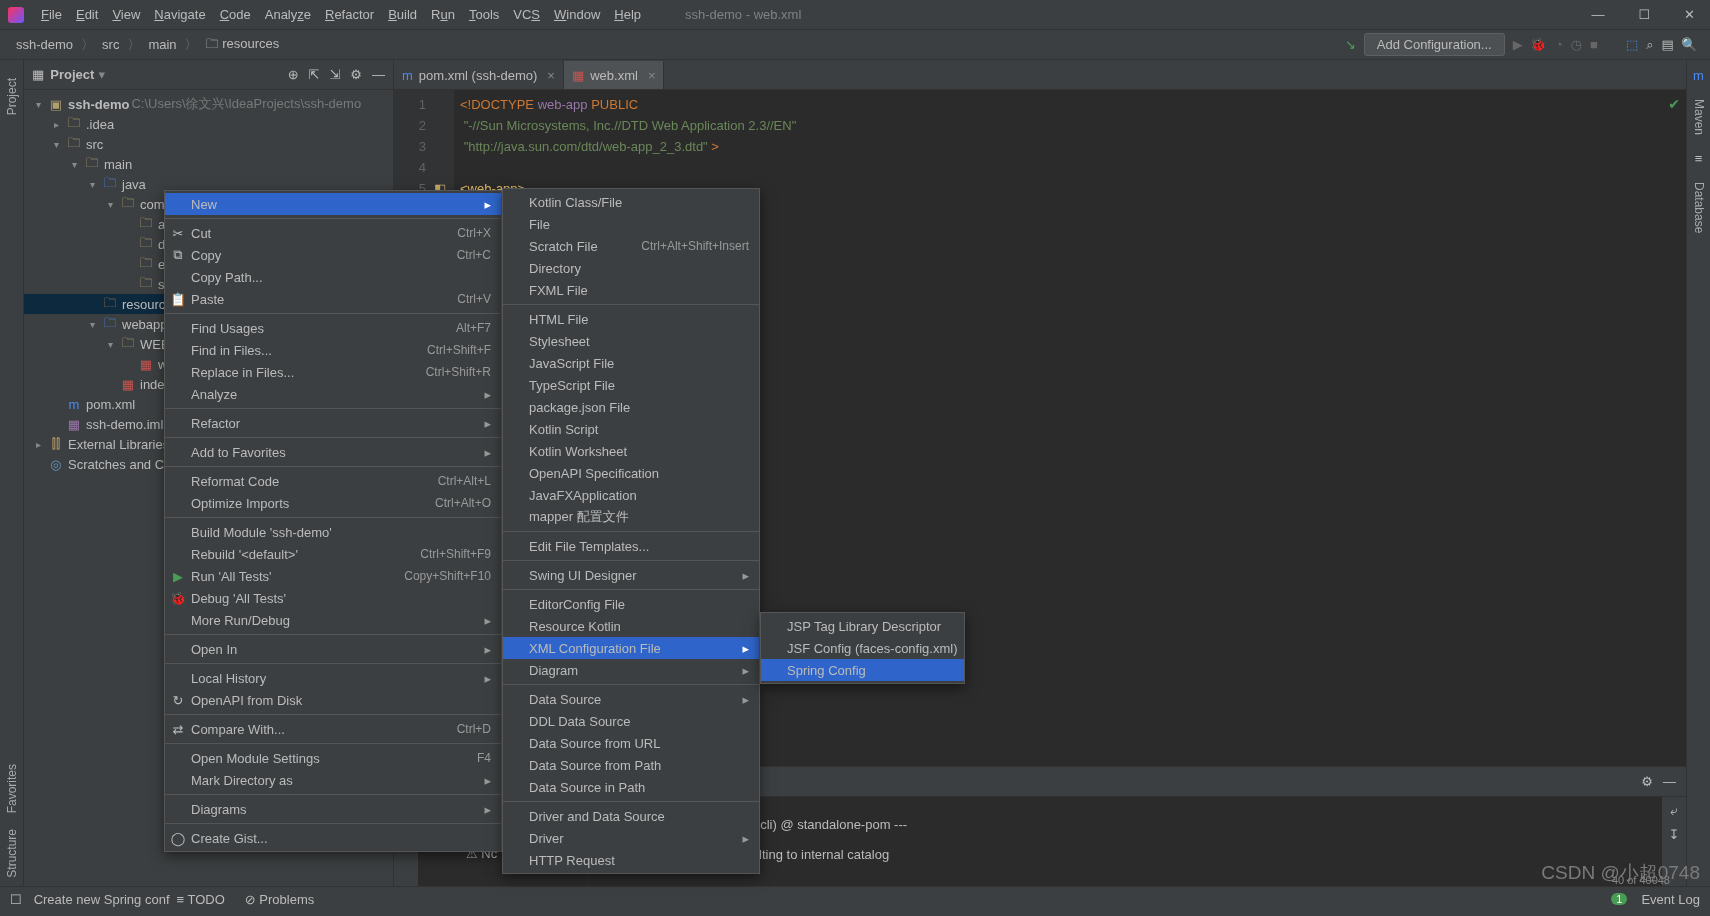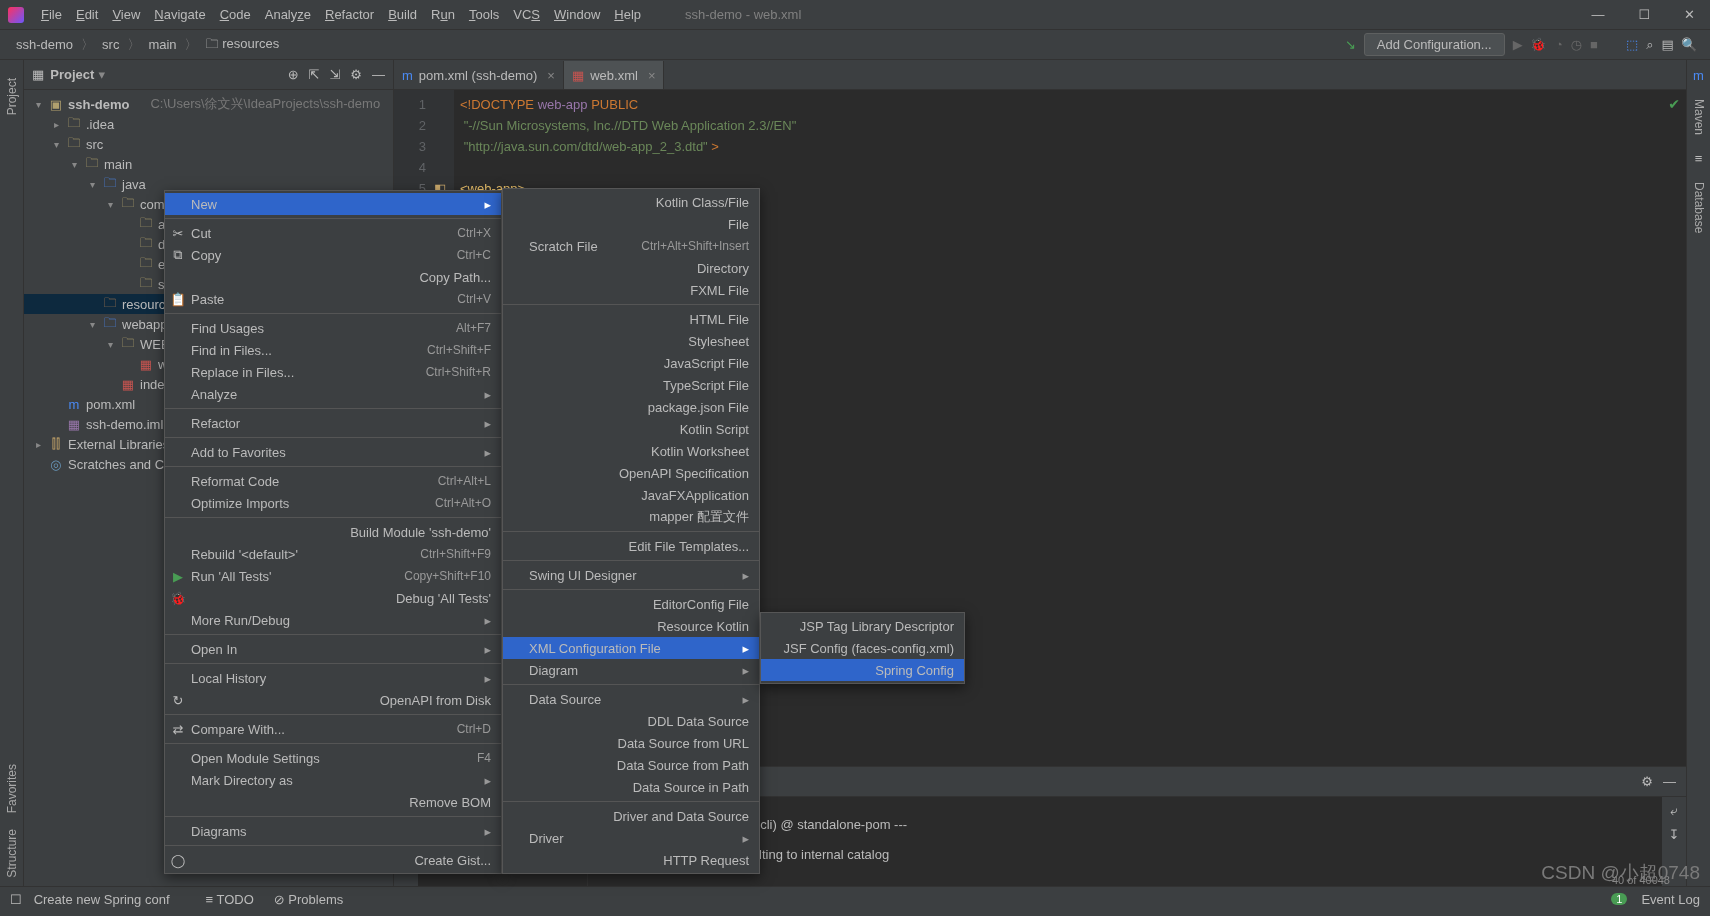--- a/index.html
+++ b/index.html
@@ -21,37 +21,37 @@
 .project-panel { width:370px; background:#3c3f41; border-right:1px solid #323232; display:flex; flex-direction:column; }
 .pp-header { height:30px; display:flex; align-items:center; padding:0 8px; background:#3c3f41; border-bottom:1px solid #323232; }
 .pp-header .title { font-weight:bold; margin-left:6px; }
 .pp-header .tools { margin-left:auto; display:flex; gap:10px; color:#888; }
 .tree { flex:1; overflow:auto; padding-top:4px; }
 .tree-row { display:flex; align-items:center; height:20px; padding-left:8px; white-space:nowrap; }
 .tree-row.sel { background:#0d293e; }
 .tree-row .arrow { width:12px; color:#888; font-size:10px; }
 .tree-row .ficon { width:16px; text-align:center; margin-right:4px; }
 .folder-ico { color:#b0a06e; }
-.tree-row .dim { color:#787878; margin-left:21px; }
+.tree-row .dim { color:#787878; margin-left:2px; }
 .editor-area { flex:1; display:flex; flex-direction:column; background:#2b2b2b; }
 .tabs { height:30px; background:#3c3f41; display:flex; align-items:flex-end; border-bottom:1px solid #323232; }
 .tab { height:28px; padding:0 8px; display:flex; align-items:center; gap:6px; background:#3c3f41; border-right:1px solid #323232; cursor:pointer; }
 .tab.active { background:#4e5254; }
 .tab .close { color:#888; margin-left:4px; }
 .editor { flex:1; display:flex; font-family:"Consolas","JetBrains Mono",monospace; font-size:14px; position:relative; }
 .gutter-ln { width:40px; background:#313335; color:#606366; text-align:right; padding:4px 8px 0 0; line-height:21px; }
 .gutter-ic { width:20px; background:#313335; padding-top:4px; line-height:21px; }
 .code { flex:1; padding:4px 0 0 6px; line-height:21px; white-space:pre; color:#a9b7c6; }
 .kw { color:#cc7832; } .str { color:#6a8759; } .tagc { color:#e8bf6a; } .ent { color:#9876aa; }
 .check-ok { position:absolute; top:6px; right:6px; color:#499c54; font-size:14px; }
 .rightstrip { width:24px; background:#3c3f41; border-left:1px solid #323232; display:flex; flex-direction:column; align-items:center; padding-top:8px; gap:12px; }
 .rightstrip .vtab { writing-mode:vertical-rl; padding:4px 2px; color:#aaa; font-size:12px; }
 
 .ctxmenu { position:absolute; background:#3c3f41; border:1px solid #565656; box-shadow:0 4px 12px rgba(0,0,0,0.5); z-index:100; padding:2px 0; }
-.ctxitem { height:22px; display:flex; align-items:center; padding:0 10px 0 26px; position:relative; cursor:pointer; white-space:nowrap;justify-content:flex-end; }
+.ctxitem { height:22px; display:flex; align-items:center; padding:0 10px 0 26px; position:relative; cursor:pointer; white-space:nowrap; }
 .ctxitem.sel { background:#2f65ca; color:#fff; }
 .ctxitem.dis { color:#777; }
 .ctxitem .sc { margin-left:auto; padding-left:30px; color:#999; font-size:12px; }
 .ctxitem .sub { margin-left:auto; padding-left:30px; color:#999; }
 .ctxitem.sel .sub { color:#fff; }
 .ctxitem .lico { position:absolute; left:5px; width:16px; text-align:center; }
 .ctxsep { height:1px; background:#555; margin:3px 0; }
 
 .run-top { height:30px; background:#3c3f41; border-top:1px solid #323232; display:flex; align-items:center; padding:0 10px; gap:10px; }
 .statusbar { height:25px; background:#3c3f41; border-top:1px solid #323232; display:flex; align-items:center; padding:0 10px; font-size:12px; color:#999; }
@@ -397,23 +397,20 @@
     </div>
     <div class="ctxsep"></div>
     <div class="ctxitem">
       <span>Open Module Settings</span>
       <span class="sc">F4</span>
     </div>
     <div class="ctxitem">
       <span>Mark Directory as</span>
       <span class="sub">▸</span>
     </div>
-    <div class="ctxitem">
-      <span>Remove BOM</span>
-    </div>
     <div class="ctxsep"></div>
     <div class="ctxitem">
       <span>Diagrams</span>
       <span class="sub">▸</span>
     </div>
     <div class="ctxsep"></div>
     <div class="ctxitem">
       <span class="lico">◯</span>
       <span>Create Gist...</span>
     </div>
@@ -529,21 +526,21 @@
       <span>JSF Config (faces-config.xml)</span>
     </div>
     <div class="ctxitem sel">
       <span>Spring Config</span>
     </div>
   </div>
 
 <div class="statusbar">
   <span style="margin-right:12px">☐</span>
   <span>Create new Spring conf</span>
-  <span style="margin-left:36px">≡ <span>TODO</span></span>
+  <span style="margin-left:7px">≡ <span>TODO</span></span>
   <span style="margin-left:20px">⊘ <span>Problems</span></span>
   <div class="right">
     <span class="evtlog-badge">1</span>
     <span>Event Log</span>
   </div>
 </div>
 <div style="position:absolute;right:40px;bottom:30px;color:#888;font-size:11px">40 of 40048</div>
 
 <div class="watermark">CSDN @小超0748</div>
 

